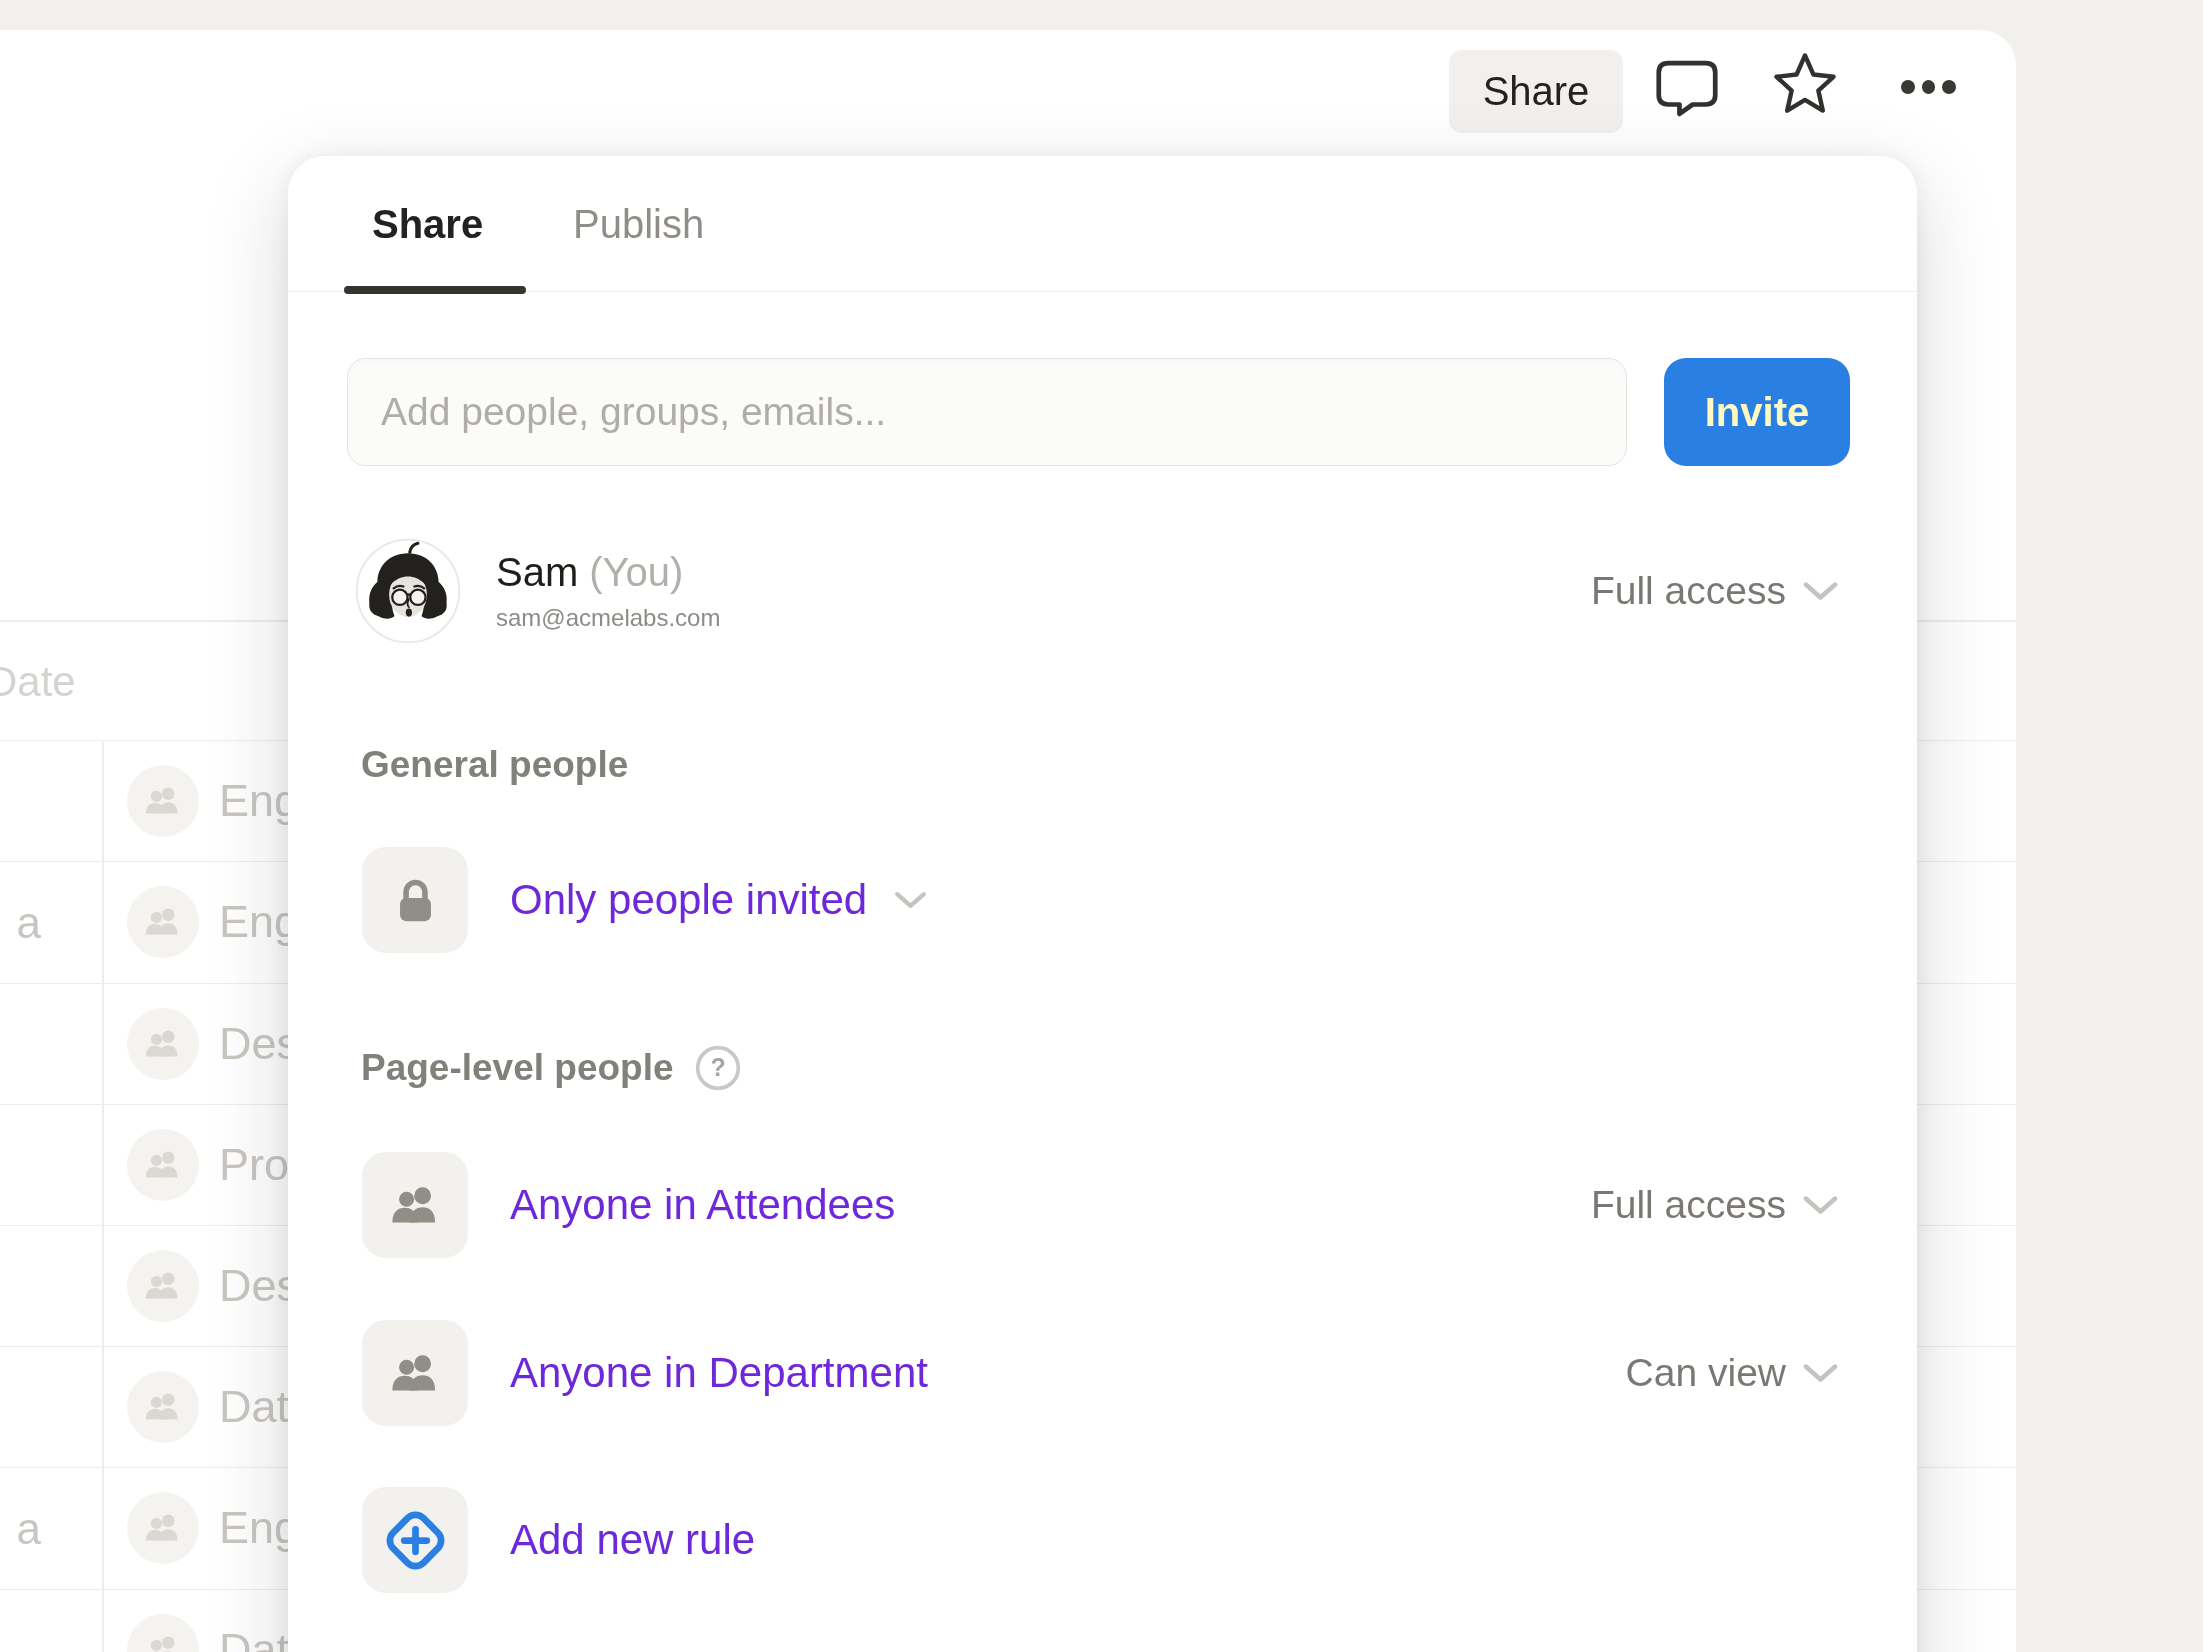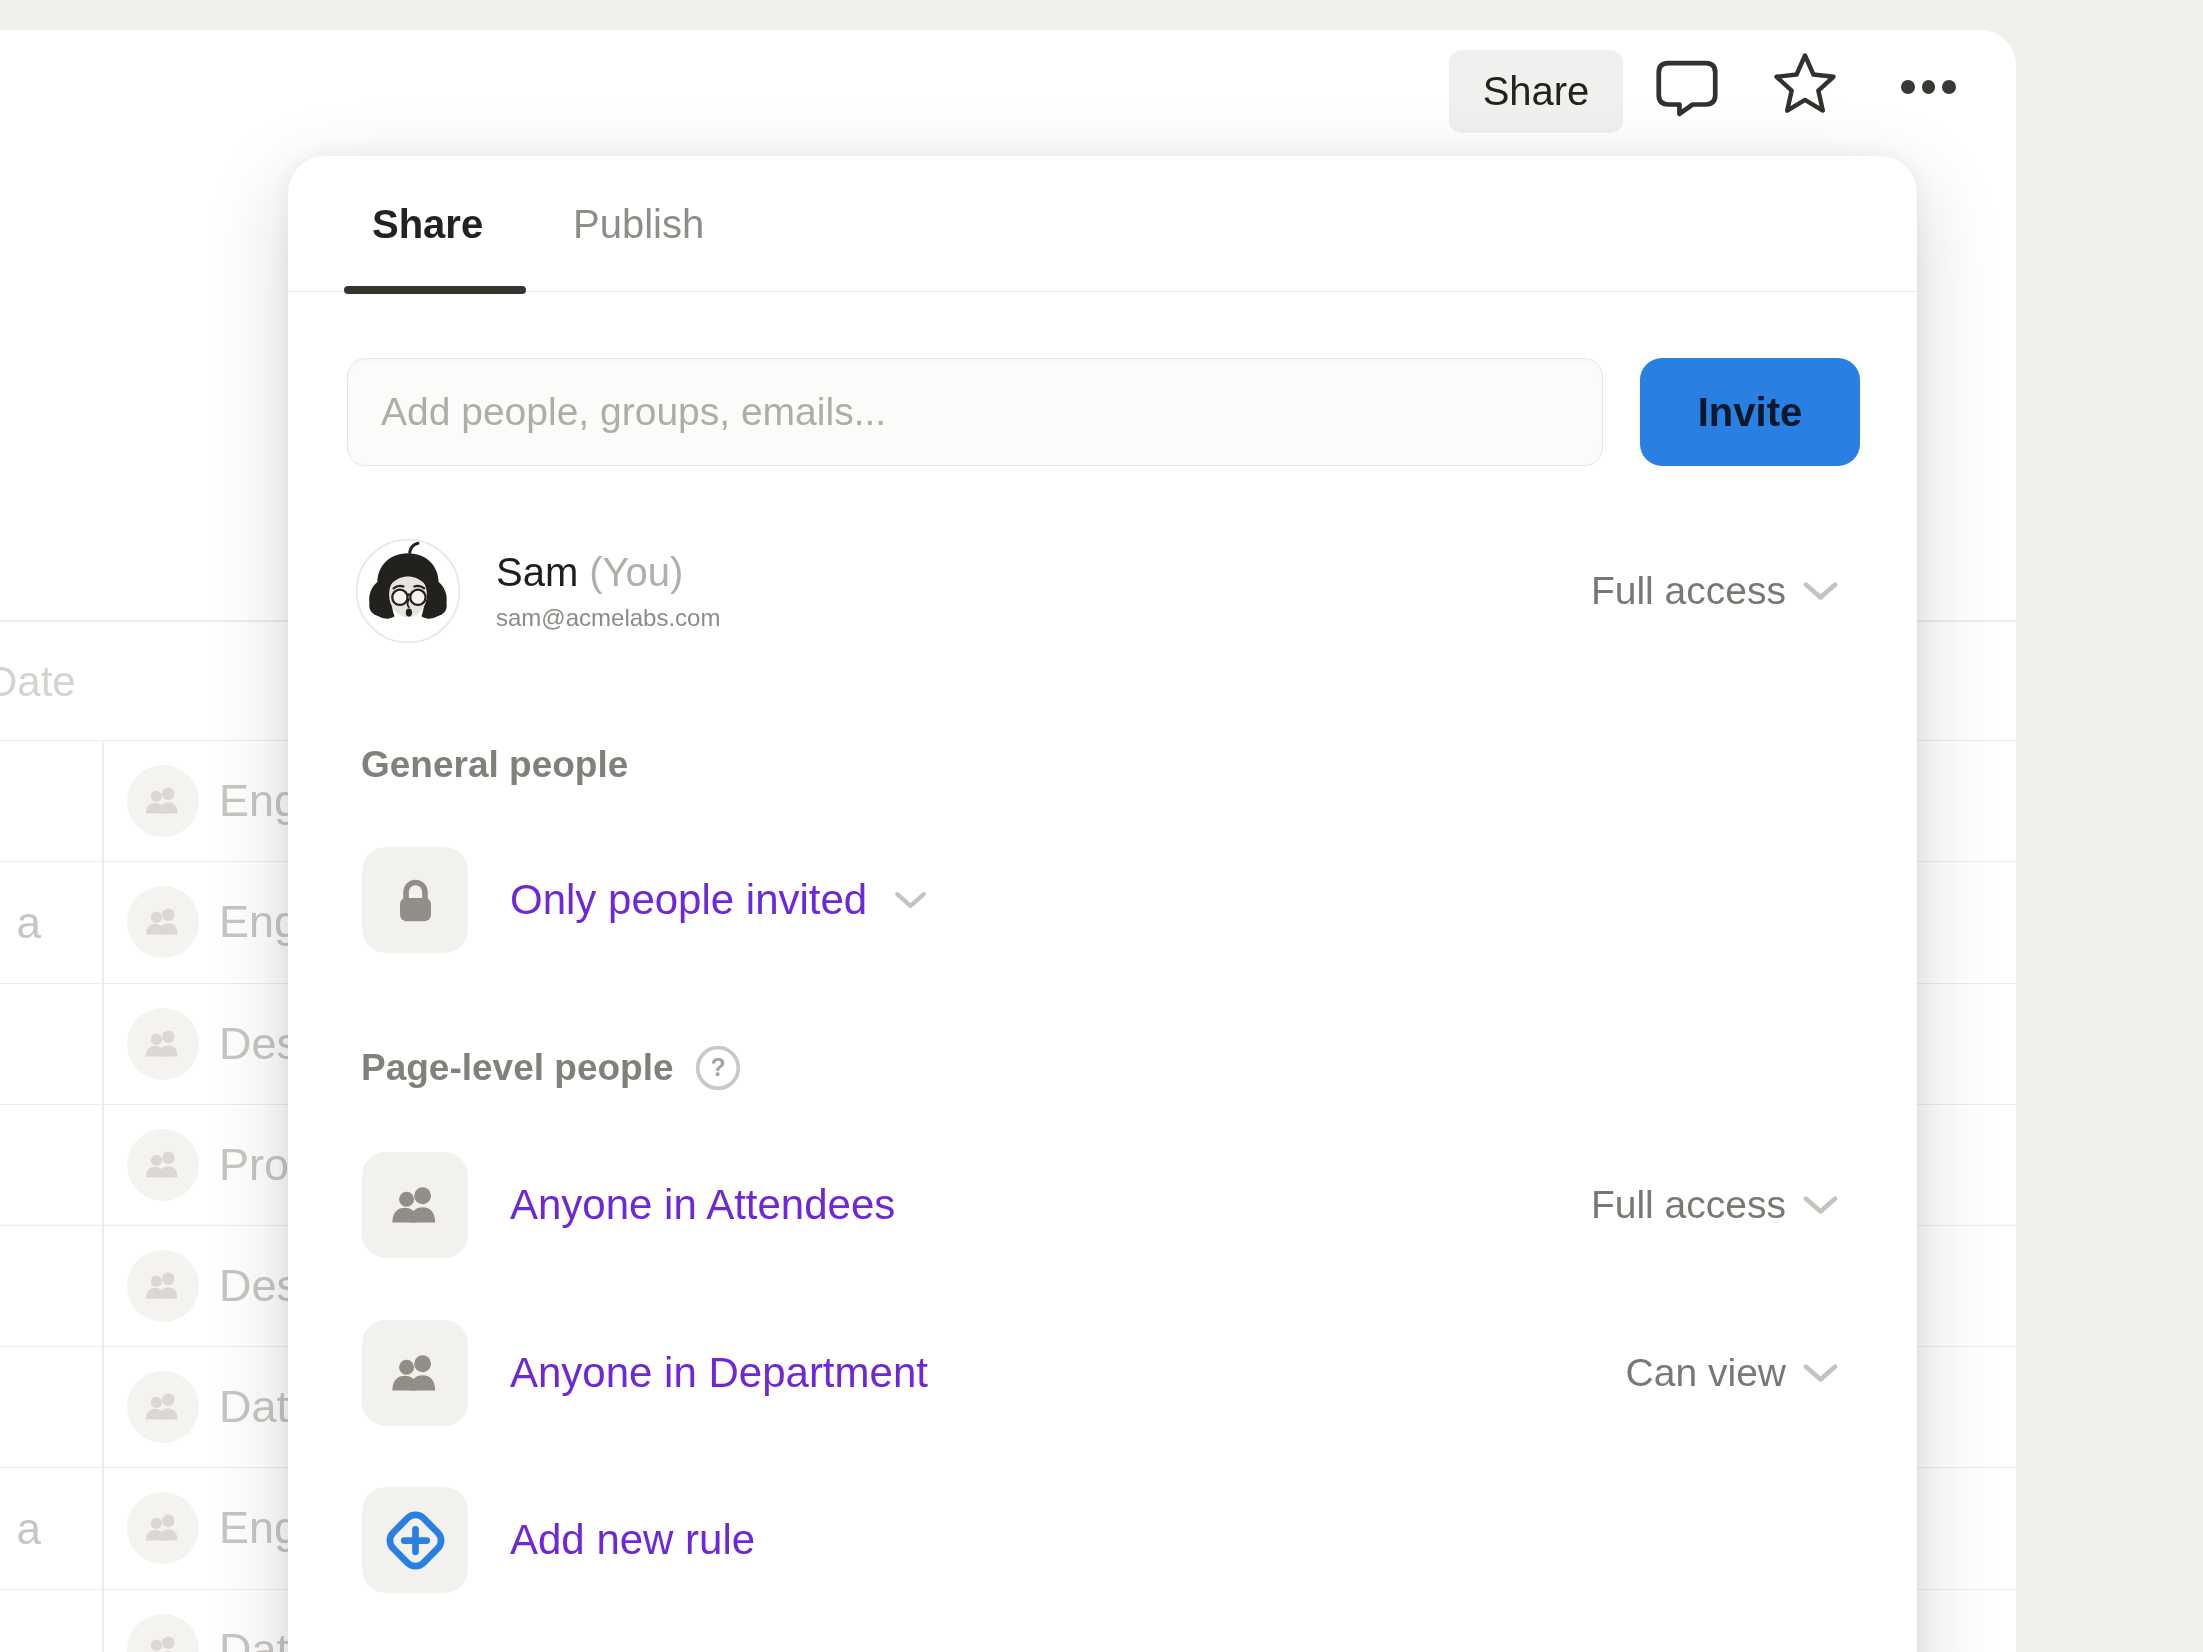--- a/index.html
+++ b/index.html
@@ -59,31 +59,31 @@
   .dialog{
     position:absolute;left:288px;top:156px;width:1629px;height:1561px;
     background:#ffffff;border-radius:37px;z-index:5;
     box-shadow:0 27.5px 83px rgba(25,24,21,.17),0 1.8px 22px rgba(25,24,21,.06);
   }
   .dlg-header{position:absolute;left:0;top:0;width:100%;height:136px;border-bottom:1.8px solid #f0eeeb;}
   .tab{position:absolute;top:0;height:136px;display:flex;align-items:center;font-size:40px;cursor:pointer;}
   .tab-share{left:84px;color:#232220;font-weight:600;}
   .tab-publish{left:285px;color:#908d88;font-weight:500;}
   .tab-underline{position:absolute;left:56px;top:130px;width:182px;height:8.3px;border-radius:4.6px;background:#37342f;}
-  .invite-row{position:absolute;left:59px;right:57px;top:202px;height:108px;display:flex;gap:37px;}
+  .invite-row{position:absolute;left:59px;right:67px;top:202px;height:108px;display:flex;gap:37px;}
   .invite-input{
     flex:1;height:108px;background:#fbfbfa;border:1.8px solid #e7e5e2;border-radius:18.4px;
     padding:0 33px;font-size:39px;color:#37352f;outline:none;
     font-family:"Liberation Sans","DejaVu Sans",sans-serif;
     box-shadow:inset 0 1.8px 5.5px rgba(0,0,0,.025);
   }
   .invite-input::placeholder{color:#b0ada8;}
   .invite-btn{
-    width:220px;height:108px;flex:none;border:none;border-radius:22px;
-    background:var(--accent);color:#0f172a;font-size:40px;font-weight:600;cursor:pointer;
+    width:186px;height:108px;flex:none;border:none;border-radius:22px;
+    background:var(--accent);color:#fef9c3;font-size:40px;font-weight:600;cursor:pointer;
     font-family:"Liberation Sans","DejaVu Sans",sans-serif;
   }
   .member-row{position:absolute;left:66px;right:77px;top:378px;height:114px;display:flex;align-items:center;}
   .avatar{width:108px;height:108px;flex:none;}
   .member-info{margin-left:34px;display:flex;flex-direction:column;gap:8.3px;}
   .member-name{font-size:40px;font-weight:500;color:#1f1e1b;}
   .member-name .you{color:#b2afaa;font-weight:400;margin-left:11px;}
   .member-email{font-size:24px;color:#8e8b86;}
   .spacer{flex:1;}
   .access-select{display:flex;align-items:center;gap:15px;font-size:39px;color:var(--text_gray);cursor:pointer;}

